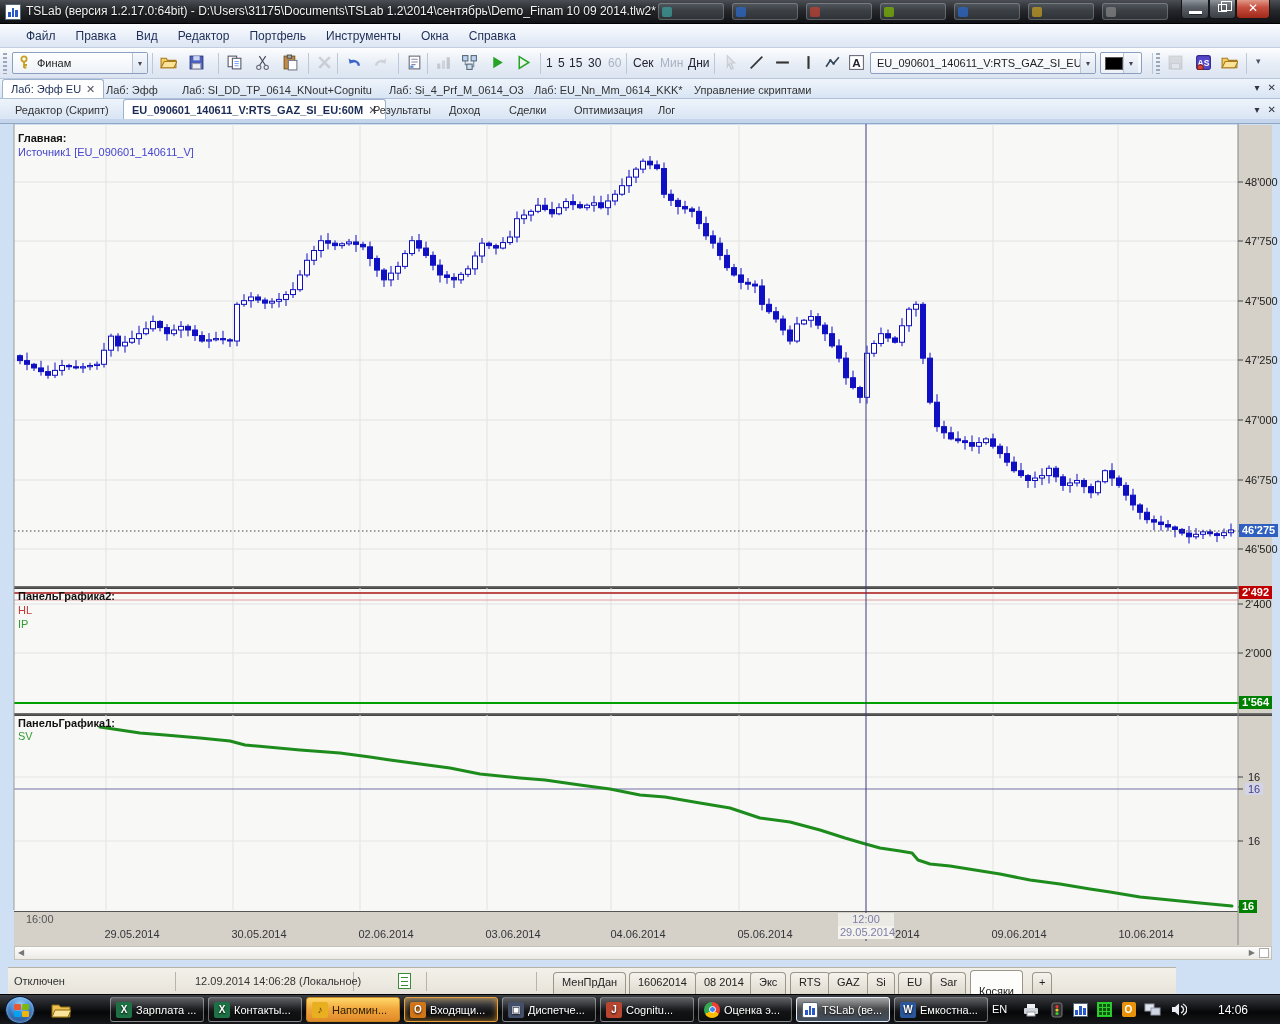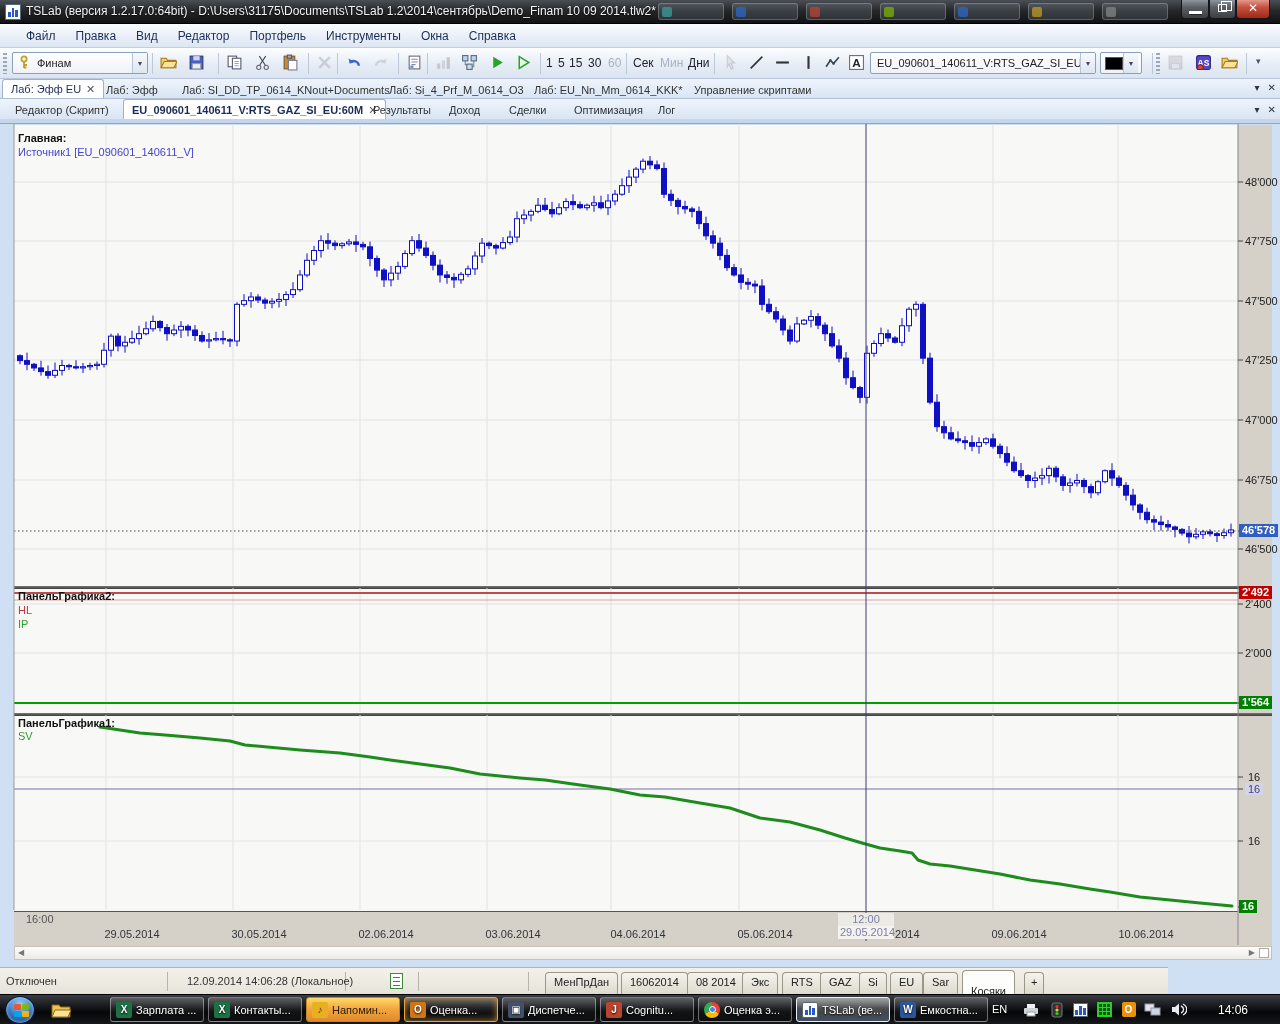--- a/index.html
+++ b/index.html
@@ -48,21 +48,21 @@
 .splitter{position:absolute;left:0;width:1280px;height:3px;background:linear-gradient(#777,#3c3c3c)}
 .ptitle{position:absolute;font-weight:bold;color:#111;font-size:11px;z-index:6}
 .pseries{position:absolute;font-size:11px;z-index:6}
 .tick{position:absolute;font-size:11px;color:#222;z-index:6;white-space:nowrap}
 .badge{position:absolute;font-size:11px;color:#fff;z-index:7;padding:0 3px;line-height:13px;font-weight:bold;white-space:nowrap}
 .datelbl{position:absolute;font-size:11px;color:#33343a;z-index:6;width:70px;text-align:center}
 #crosslabel{position:absolute;z-index:8;text-align:center;font-size:11px;color:#7d7da8;background:#eceae4;line-height:13px}
 #crosslabel .l2{background:#f4f3ee;padding:0 2px}
 .scrollbar{position:absolute;background:linear-gradient(#fdfdfc,#ecebe7);border:1px solid #c6c2b8;z-index:6}
 
-#statusbar{position:absolute;left:0;top:967px;width:1168px;height:27px;background:linear-gradient(#f4f1ea,#e7e3da);border-top:1px solid #b6b2a6;z-index:10}
+#statusbar{position:absolute;left:8px;top:967px;width:1168px;height:27px;background:linear-gradient(#f4f1ea,#e7e3da);border-top:1px solid #b6b2a6;z-index:10}
 .sbsep{position:absolute;top:4px;width:1px;height:19px;background:#b8b4a8}
 .sbtab{position:absolute;top:4px;height:23px;background:linear-gradient(#f6f3ed,#dcd8cc);border:1px solid #9a968a;border-bottom:none;border-radius:4px 4px 0 0;padding:3px 8px;font-size:11px;color:#222;white-space:nowrap}
 .sbtab.active{background:#fdfdfb;top:2px;height:25px;padding-top:14px}
 
 #taskbar{position:absolute;left:0;top:994px;width:1280px;height:30px;z-index:11;
   background:linear-gradient(#3a3d42,#17181b 40%,#060708 60%,#17181b);border-top:1px solid #000}
 .tkbtn{position:absolute;top:2px;height:25px;width:94px;border-radius:3px;border:1px solid rgba(255,255,255,.38);
   background:linear-gradient(rgba(255,255,255,.22),rgba(255,255,255,.07) 45%,rgba(0,0,0,.28));
   display:flex;align-items:center;gap:4px;padding:0 5px;color:#fff;font-size:11px;text-shadow:0 1px 2px #000;overflow:hidden;white-space:nowrap}
 .tkbtn.alert{background:linear-gradient(#ffd96a,#f2a93e 45%,#e0892a);color:#2e2000;text-shadow:none;border-color:#c8861f}
@@ -304,21 +304,21 @@
     </div>
   <div id="labtabs" class="tabrow">
       <div class="tab active" style="left: 2px;">
         <div>Лаб: Эфф EU</div>
         <div class="tabx">✕</div>
       </div>
       <div class="tab" style="left: 98px;">
         <div>Лаб: Эфф</div>
       </div>
       <div class="tab" style="left: 174px;">
-        <div>Лаб: SI_DD_TP_0614_KNout+Documents</div>
+        <div>Лаб: SI_DD_TP_0614_KNout+Cognitu</div>
       </div>
       <div class="tab" style="left: 381px;">
         <div>Лаб: Si_4_Prf_M_0614_O3</div>
       </div>
       <div class="tab" style="left: 526px;">
         <div>Лаб: EU_Nn_Mm_0614_KKK*</div>
       </div>
       <div class="tab" style="left: 686px;">
         <div>Управление скриптами</div>
       </div>
@@ -795,21 +795,21 @@
       <div class="pseries" style="left: 18px; top: 618px; color: rgb(46, 158, 46);">IP</div>
       <div class="ptitle" style="left: 18px; top: 717px;">ПанельГрафика1:</div>
       <div class="pseries" style="left: 18px; top: 730px; color: rgb(46, 158, 46);">SV</div>
       <div class="tick" style="left: 1245px; top: 176px;">48'000</div>
       <div class="tick" style="left: 1245px; top: 235px;">47'750</div>
       <div class="tick" style="left: 1245px; top: 295px;">47'500</div>
       <div class="tick" style="left: 1245px; top: 354px;">47'250</div>
       <div class="tick" style="left: 1245px; top: 414px;">47'000</div>
       <div class="tick" style="left: 1245px; top: 474px;">46'750</div>
       <div class="tick" style="left: 1245px; top: 543px;">46'500</div>
-      <div class="badge" style="left: 1239px; top: 524px; background: rgb(47, 95, 192);">46'578</div>
+      <div class="badge" style="left: 1239px; top: 524px; background: rgb(47, 95, 192);">46'275</div>
       <div class="badge" style="left: 1239px; top: 586px; background: rgb(192, 0, 0);">2'492</div>
       <div class="tick" style="left: 1245px; top: 598px;">2'400</div>
       <div class="tick" style="left: 1245px; top: 647px;">2'000</div>
       <div class="badge" style="left: 1239px; top: 696px; background: rgb(0, 128, 0);">1'564</div>
       <div class="tick" style="left: 1248px; top: 771px;">16</div>
       <div class="tick" style="left: 1245px; top: 783px; background: rgb(212, 212, 232); color: rgb(68, 68, 136); padding: 0px 3px;">16</div>
       <div class="tick" style="left: 1248px; top: 835px;">16</div>
       <div class="badge" style="left: 1239px; top: 900px; background: rgb(0, 128, 0);">16</div>
       <div class="tick" style="left: 26px; top: 913px; color: rgb(85, 85, 85);">16:00</div>
       <div class="datelbl" style="left: 97px; top: 928px;">29.05.2014</div>
@@ -868,21 +868,21 @@
       <div class="tkbtn" style="left: 208px;">
         <span class="tkico" style="background: rgb(30, 113, 69);">X</span>
         <div>Контакты...</div>
       </div>
       <div class="tkbtn alert" style="left: 306px;">
         <span class="tkico" style="background: rgb(232, 176, 32); color: rgb(90, 58, 0);">♪</span>
         <div>Напомин...</div>
       </div>
       <div class="tkbtn alert2" style="left: 404px;">
         <span class="tkico" style="background: rgb(208, 117, 24);">O</span>
-        <div>Оценка...</div>
+        <div>Входящи...</div>
       </div>
       <div class="tkbtn" style="left: 502px;">
         <span class="tkico" style="background: rgb(68, 80, 106);">▣</span>
         <div>Диспетче...</div>
       </div>
       <div class="tkbtn" style="left: 600px;">
         <span class="tkico" style="background: rgb(184, 69, 47);">J</span>
         <div>Cognitu...</div>
       </div>
       <div class="tkbtn" style="left: 698px;">

